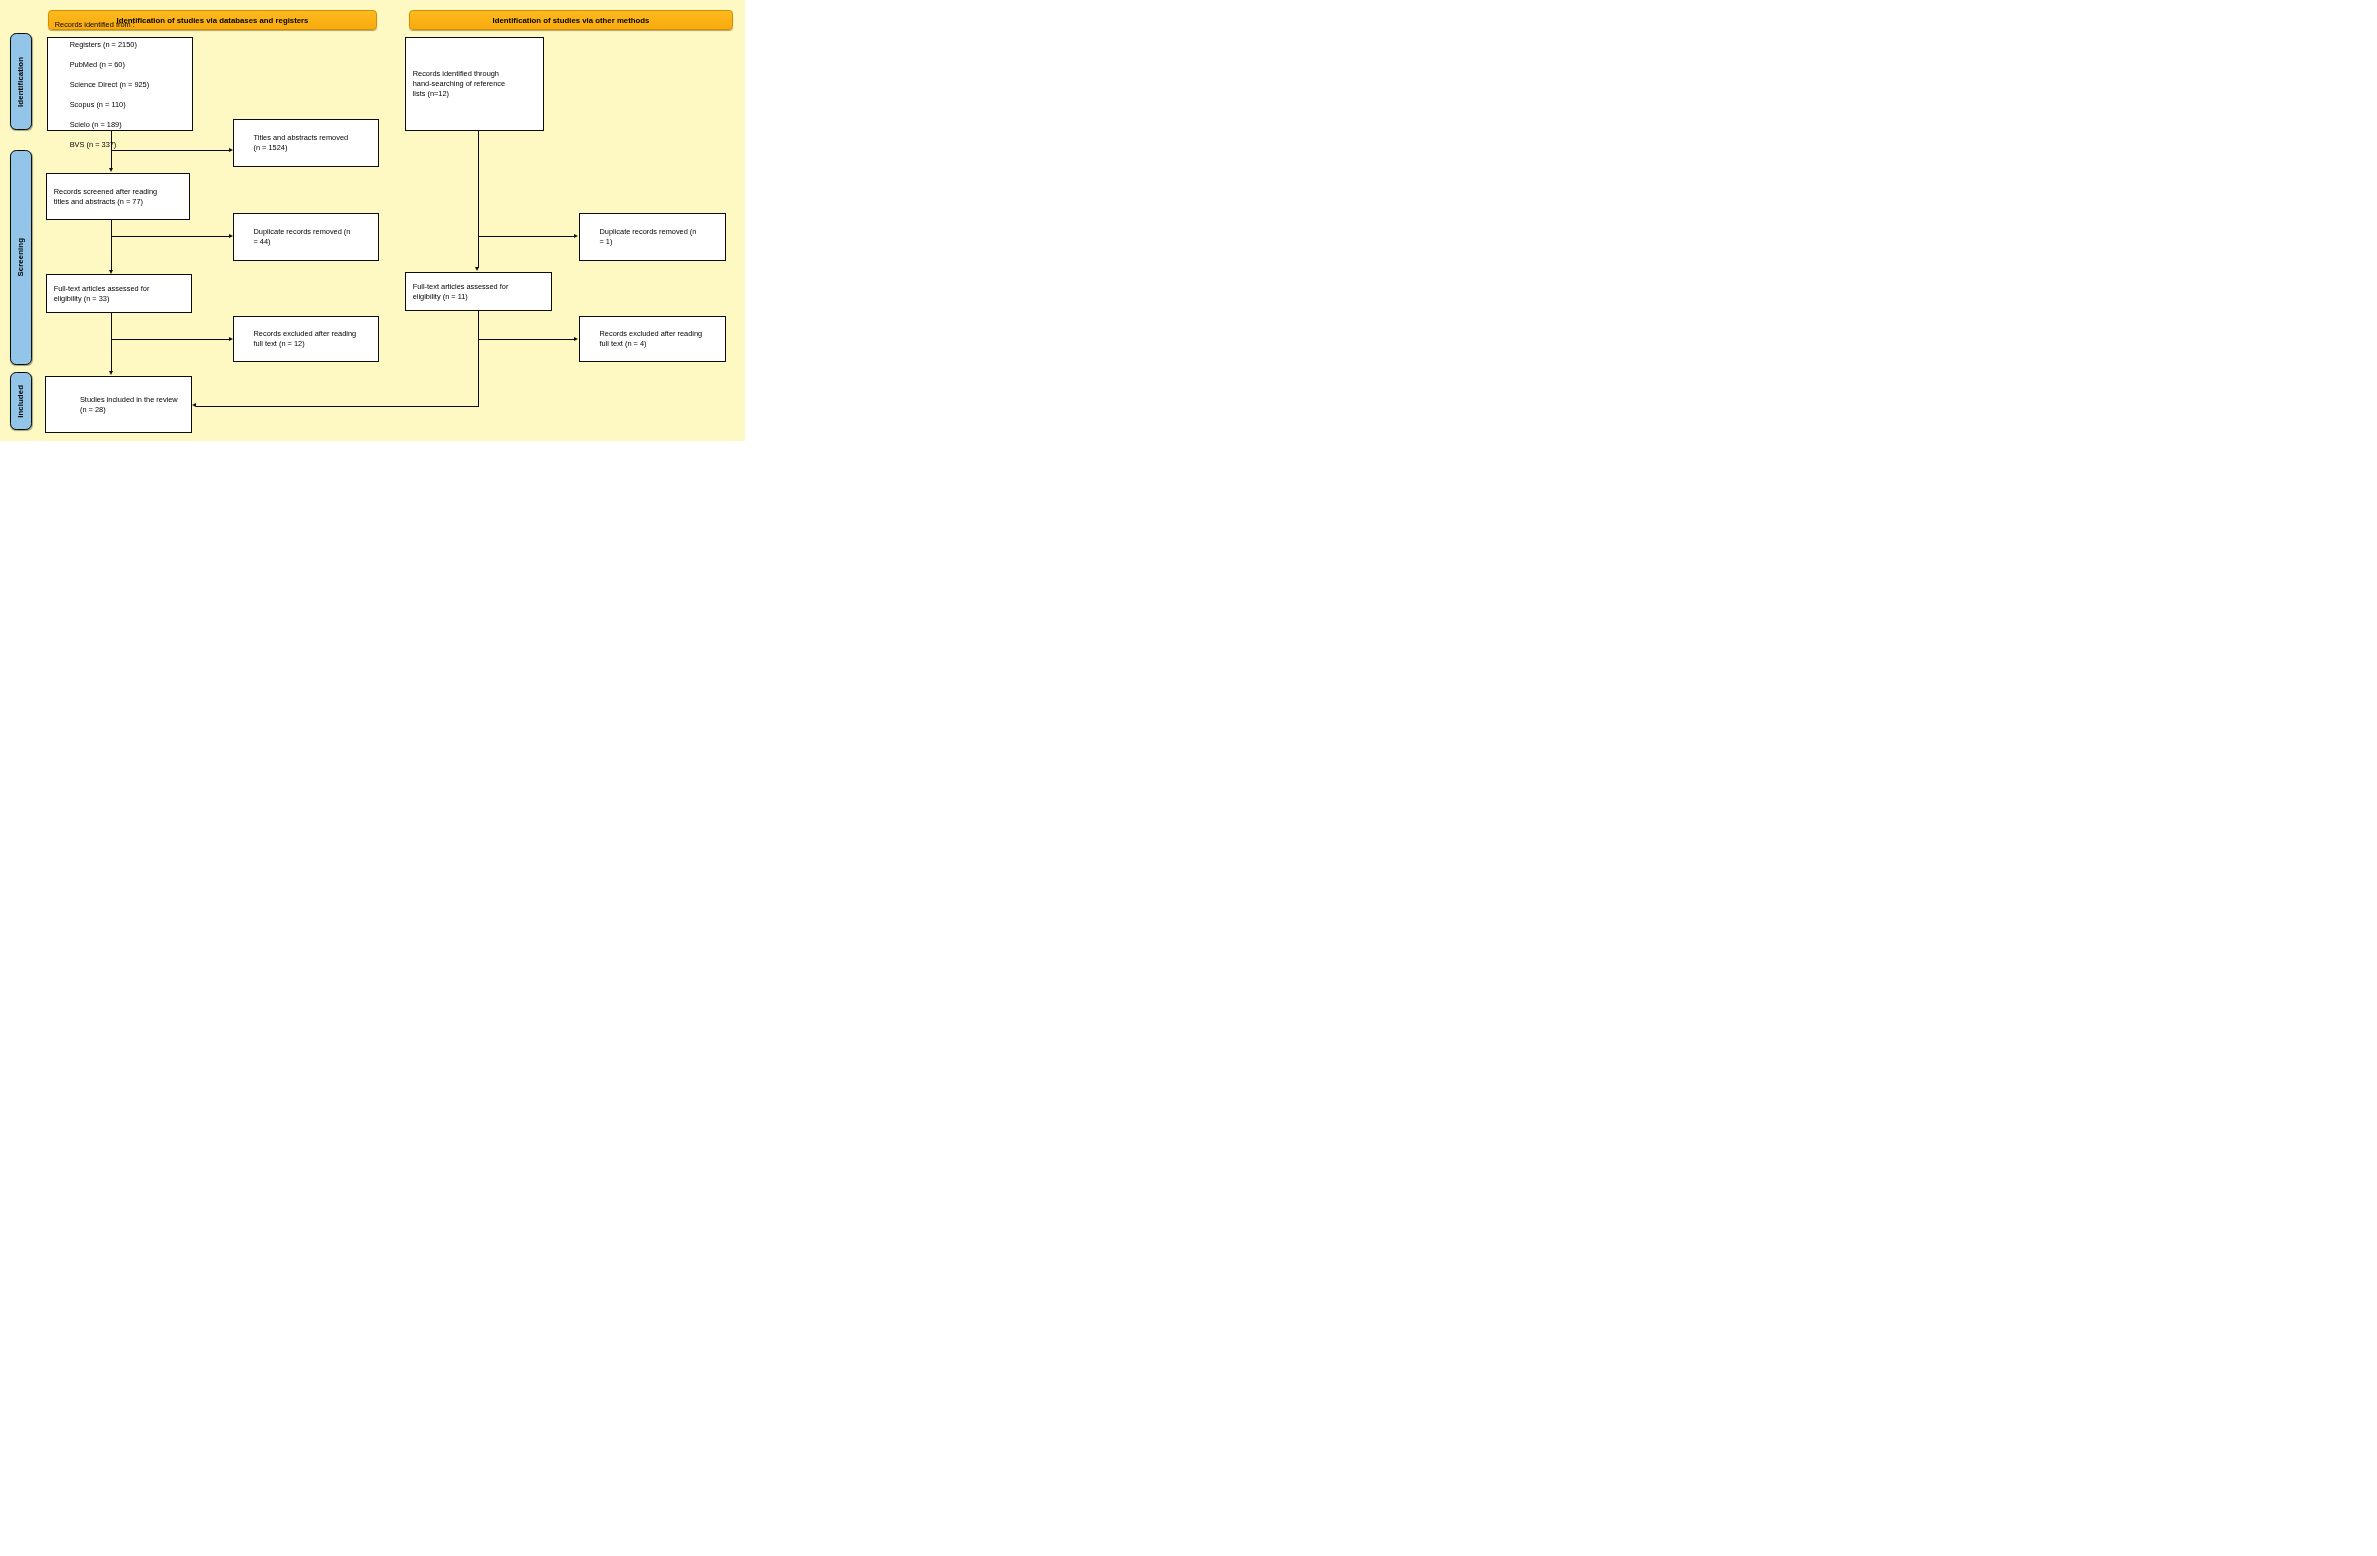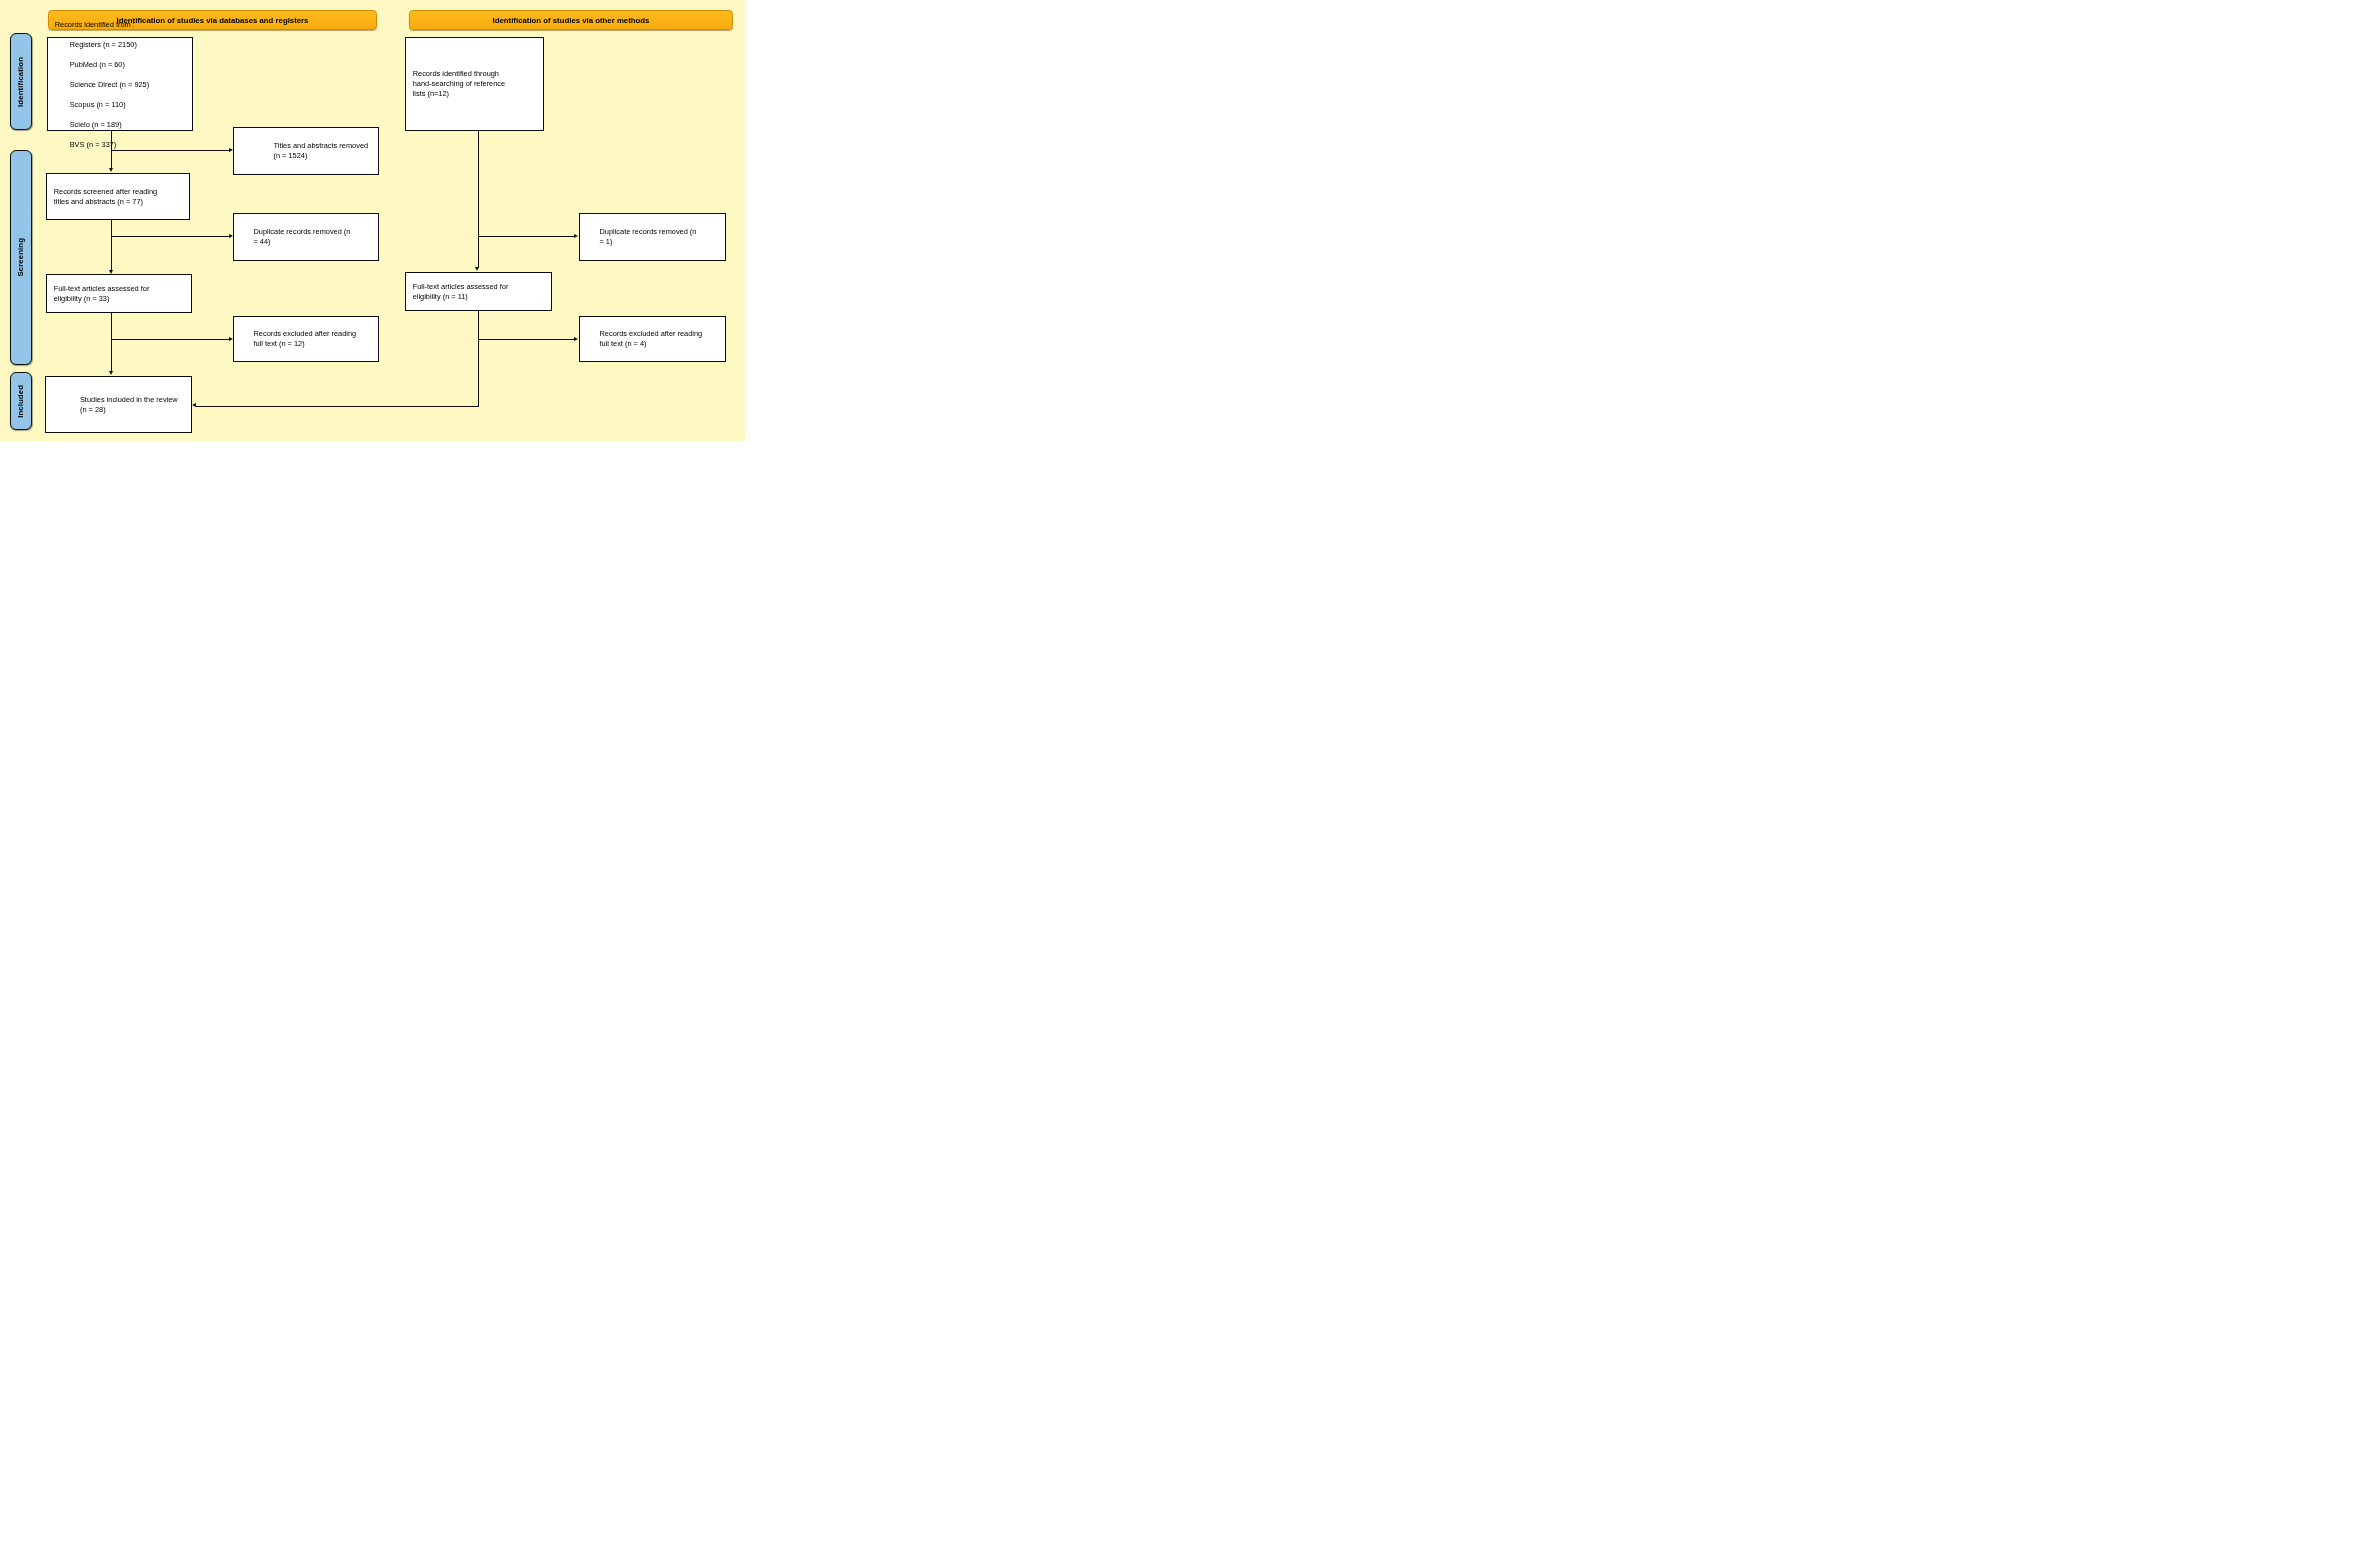--- a/index.html
+++ b/index.html
@@ -127,21 +127,21 @@
   <div class="box pad-sm" style="left:46px; top:274px; width:146px; height:39px;">
     <div class="inner">Full-text articles assessed for
 eligibility (n = 33)</div>
   </div>
 
   <div class="box pad-sm" style="left:45px; top:376px; width:147px; height:57px;justify-content:flex-end;">
     <div class="inner">Studies included in the review
 (n = 28)</div>
   </div>
 
-  <div class="box pad-lg" style="left:233px; top:127px; width:146px; height:48px;padding-left:20px;">
+  <div class="box pad-lg" style="left:233px; top:119px; width:146px; height:48px;">
     <div class="inner">Titles and abstracts removed
 (n = 1524)</div>
   </div>
 
   <div class="box pad-lg" style="left:233px; top:213px; width:146px; height:48px;">
     <div class="inner">Duplicate records removed (n
 = 44)</div>
   </div>
 
   <div class="box pad-lg" style="left:233px; top:316px; width:146px; height:46px;">

